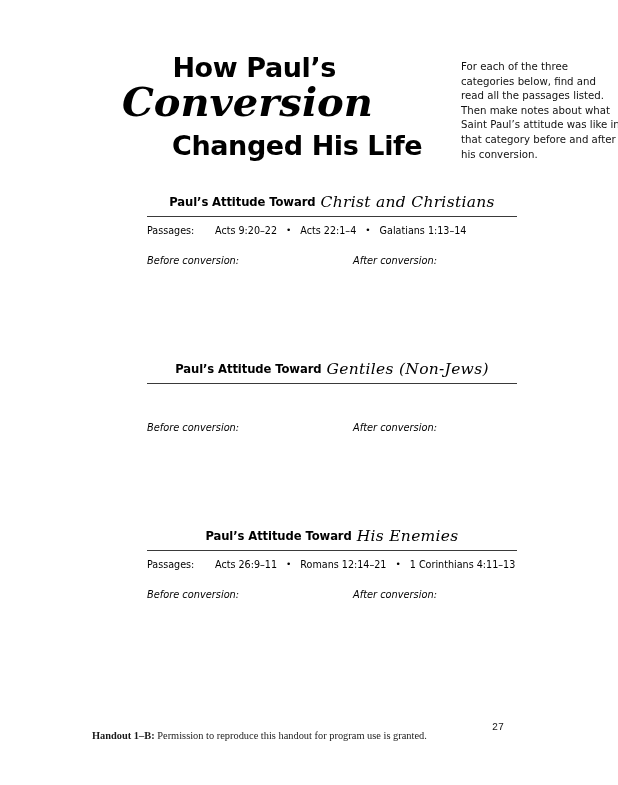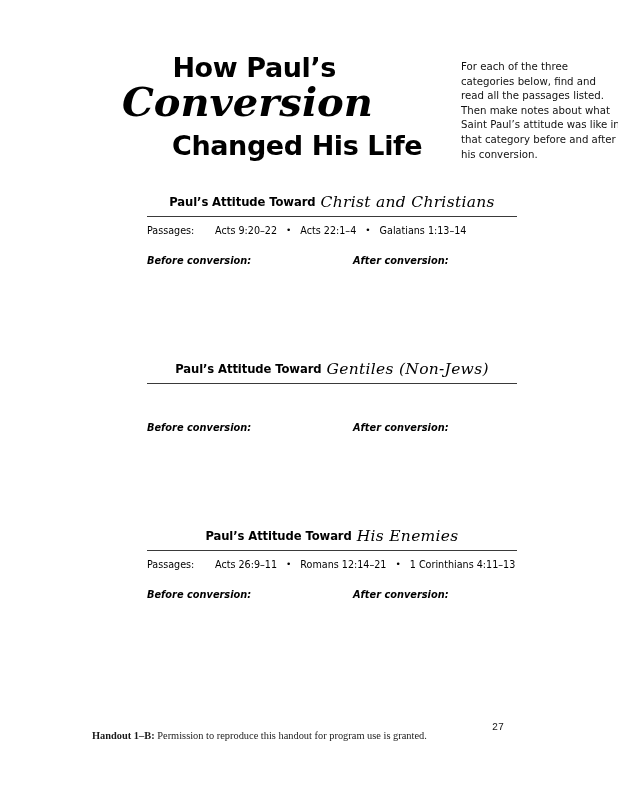--- a/index.html
+++ b/index.html
@@ -157,21 +157,20 @@
     position: relative;
     top: -1px;
   }
 
   .conv-row {
     position: absolute;
     left: 0;
     top: 63px;
     width: 370px;
     height: 14px;
-    font-weight: bold;
   }
 
   .conv-before {
     position: absolute;
     left: 0;
     top: 0;
     font-family: "DejaVu Sans", sans-serif;
     font-style: italic;
     font-size: 9.8px;
     white-space: nowrap;

